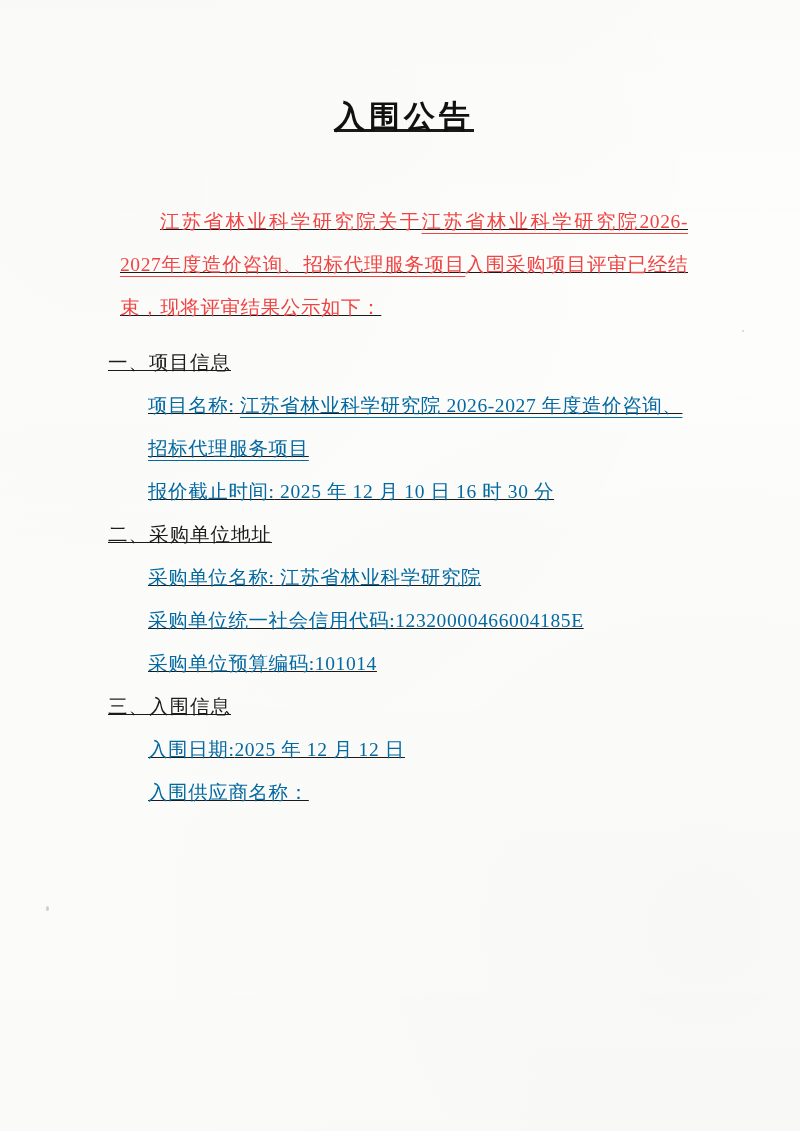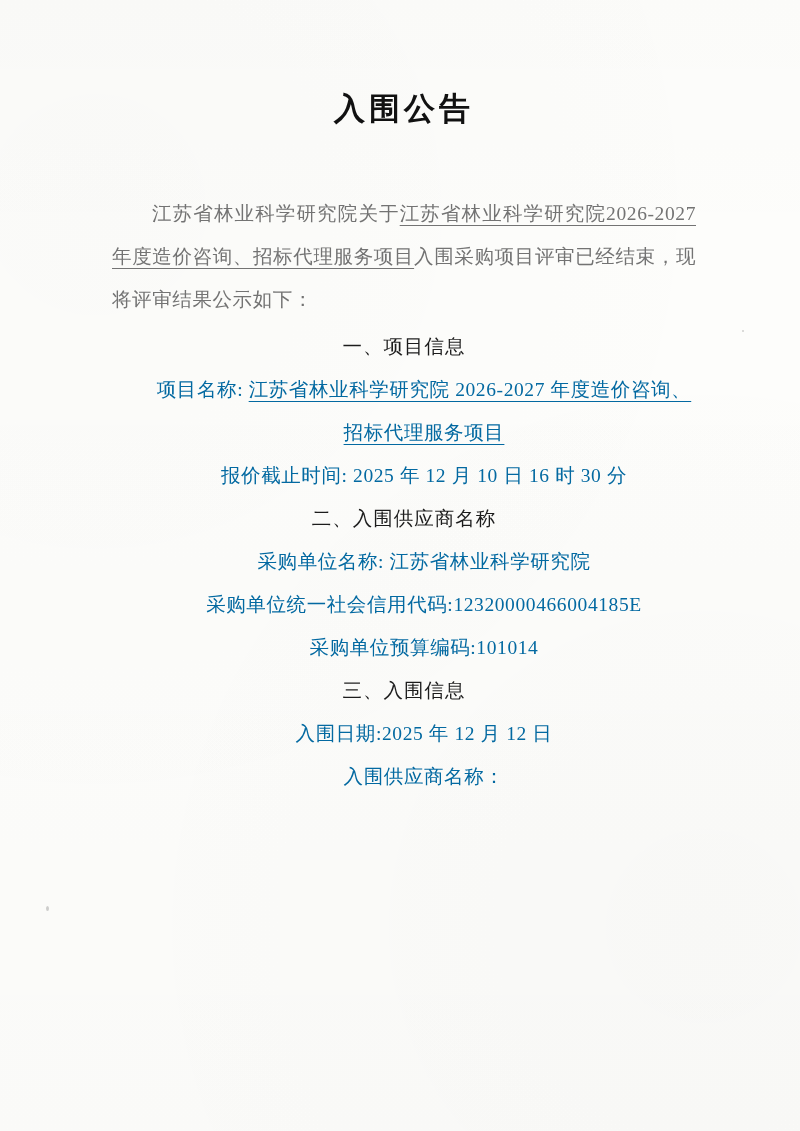--- a/index.html
+++ b/index.html
@@ -28,38 +28,39 @@
     background:
       radial-gradient(circle at 12% 18%, rgba(0,0,0,0.012), rgba(0,0,0,0) 60%),
       radial-gradient(circle at 88% 82%, rgba(0,0,0,0.010), rgba(0,0,0,0) 55%),
       linear-gradient(180deg, rgba(0,0,0,0.008), rgba(0,0,0,0) 25%, rgba(0,0,0,0.012));
     pointer-events: none;
   }
   .content {
     position: absolute;
     left: 108px;
     right: 100px;
-    top: 88px;
+    top: 96px;
+    text-decoration: underline;
   }
   .doc-title {
     text-align: center;
     font-family: "Liberation Sans", "DejaVu Sans", sans-serif;
     font-weight: bold;
     font-size: 31px;
     letter-spacing: 4px;
     color: #111;
     margin: 0 0 62px 0;
   }
   .para {
     font-size: 19.5px;
     line-height: 43px;
     text-align: justify;
-    margin: 4px;
+    margin: 12px;
     letter-spacing: 0.6px;
-    color: #737373;
+    color: #ef4444;
   }
   .indent-2 {
     text-indent: 40px;
   }
   .u {
     text-decoration: underline;
     text-underline-offset: 5px;
     text-decoration-thickness: 1px;
   }
   .section-head {
@@ -74,21 +75,20 @@
     line-height: 43px;
     letter-spacing: 0.6px;
     margin: 0;
     color: #0369a1;
   }
   .sub {
     padding-left: 40px;
   }
   .block {
     margin-top: 0;
-    text-align: center;
   }
   .spacer-s { height: 4px; }
   .speck {
     position: absolute;
     background: rgba(0,0,0,0.18);
     border-radius: 50%;
     pointer-events: none;
   }
 </style>
 </head>
@@ -113,21 +113,21 @@
         <span>项目名称:</span>
         <span class="u">江苏省林业科学研究院 2026-2027 年度造价咨询、招标代理服务项目</span>
       </p>
       <p class="line sub">
         <span>报价截止时间:</span>
         <span>2025 年 12 月 10 日 16 时 30 分</span>
       </p>
     </div>
 
     <div class="block">
-      <p class="section-head">二、入围供应商名称</p>
+      <p class="section-head">二、采购单位地址</p>
       <p class="line sub">
         <span>采购单位名称:</span>
         <span>江苏省林业科学研究院</span>
       </p>
       <p class="line sub">
         <span>采购单位统一社会信用代码:</span><span>12320000466004185E</span>
       </p>
       <p class="line sub">
         <span>采购单位预算编码:</span><span>101014</span>
       </p>

